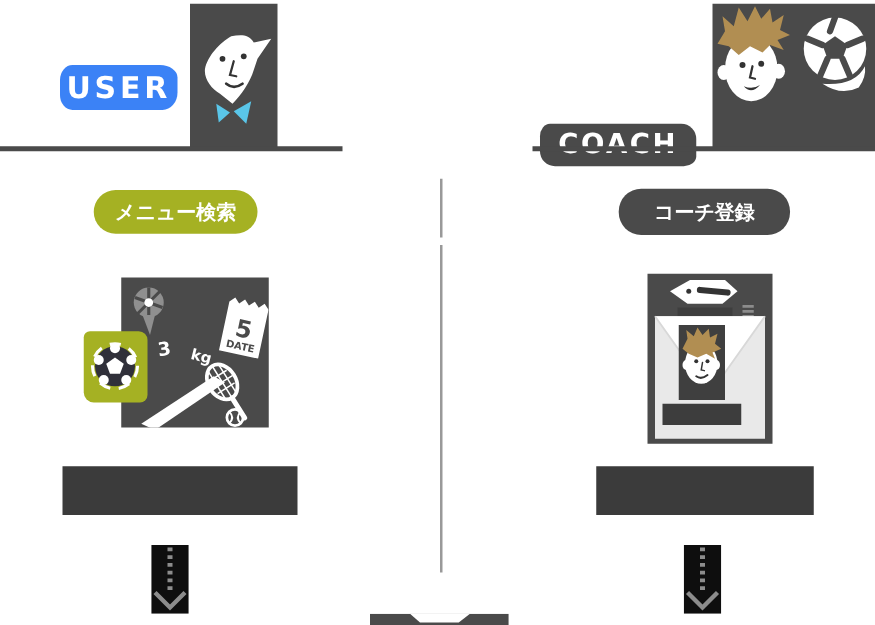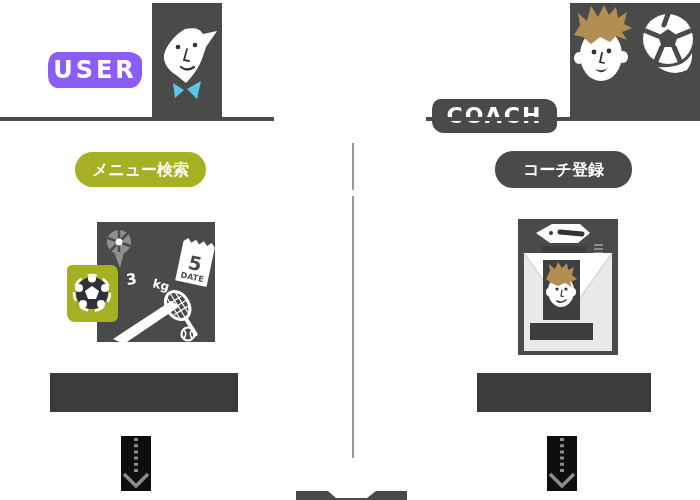--- a/index.html
+++ b/index.html
@@ -8,21 +8,21 @@
   .canvas { position:relative; width:700px; height:500px; background:#ffffff; overflow:hidden; }
   .abs { position:absolute; }
 
   
   .label-badge {
     color:#ffffff; font-weight:900; text-align:center;
     letter-spacing:3px; line-height:36px; font-size:25px;
   }
   .user-label {
     left:48px; top:52px; width:94px; height:36px;
-    background:#8b5cf6; border-radius:10px 14px 12px 10px / 12px 10px 14px 12px;
+    background:#3b82f6; border-radius:10px 14px 12px 10px / 12px 10px 14px 12px;
     font-size:24px;
   }
   .coach-label {
     left:432px; top:52px; width:125px; height:34px;
     background:#4a4a4a; border-radius:8px 12px 10px 12px / 10px 12px 8px 12px;
     line-height:34px; font-size:22px; letter-spacing:2px;margin-top:47px;
   }
 
   
   .headbox { background:#4a4a4a; }

